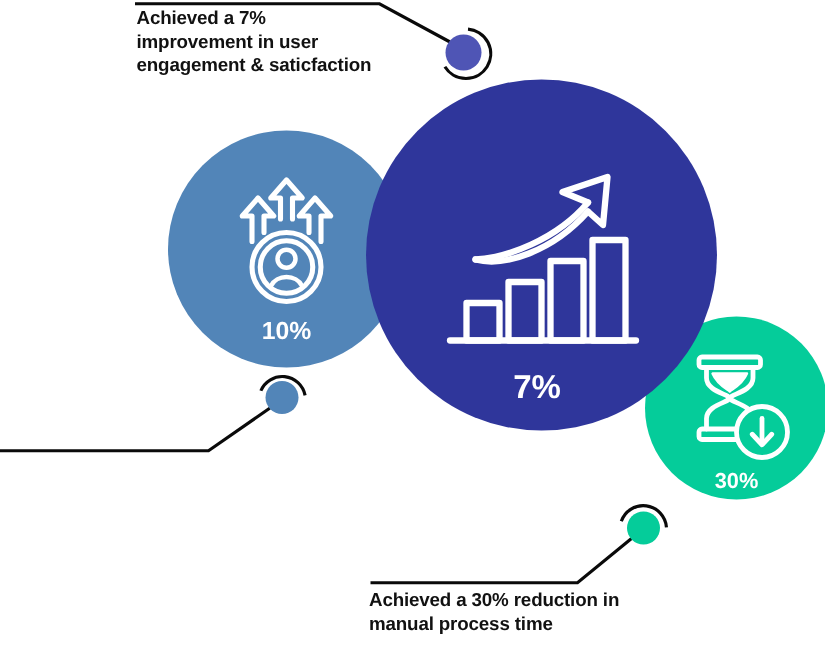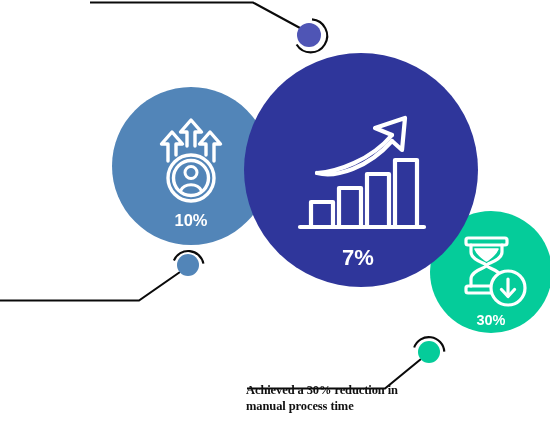--- a/index.html
+++ b/index.html
@@ -40,23 +40,22 @@
     top: 5px;
     width: 200px;
   }
   #callout-saving {
     left: 1px;
     top: 307px;
     width: 200px;
   }
   #callout-process {
     left: 246px;
-    top: 383px;
+    top: 393px;
     width: 230px;
-    font-family: Liberation Serif, serif;
   }
   .bubble-value {
     font-family: "Liberation Sans", sans-serif;
     font-weight: bold;
     fill: #ffffff;
   }
 </style>
 </head>
 <body>
 
@@ -150,18 +149,21 @@
           <circle cx="508" cy="288" r="17" fill="#05CC9A" stroke-width="3.2"></circle>
           <path d="M 508 279 L 508 296"></path>
           <path d="M 501.5 289.5 L 508 296.5 L 514.5 289.5"></path>
         </g>
         <text class="bubble-value" x="491" y="325" text-anchor="middle" font-size="14.5">30%</text>
       </g>
     </g>
 
   </svg>
 
+  <div class="callout" id="callout-engagement">Achieved a 7%
+improvement  in user
+engagement &amp; saticfaction</div>
 
 
   <div class="callout" id="callout-process">Achieved a 30% reduction in
 manual process time</div>
 
 </div>
 
 </body></html>

